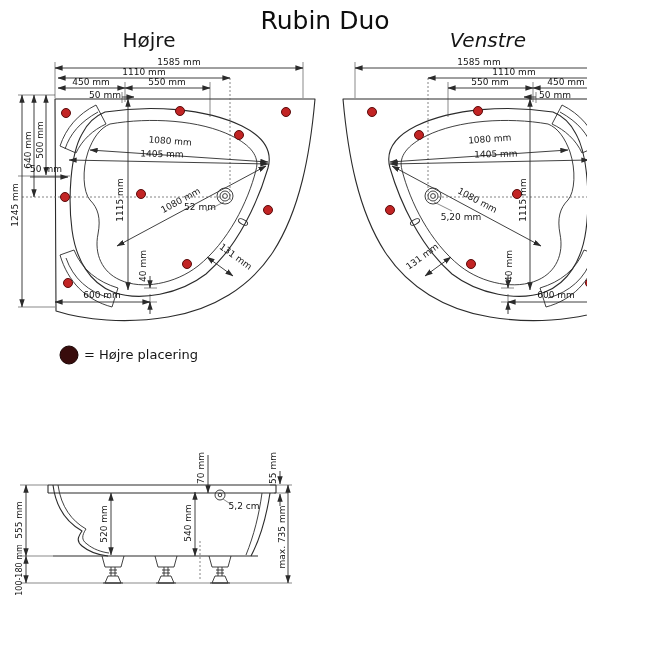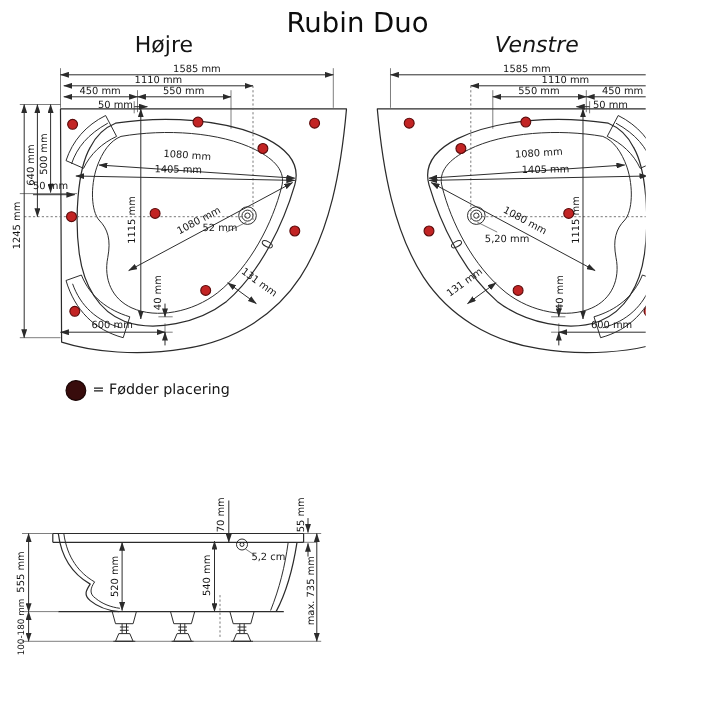--- a/index.html
+++ b/index.html
@@ -219,21 +219,21 @@
       <text x="143" y="170">5,20 mm</text>
       <text transform="rotate(-36 106 209)" x="106" y="209">131 mm</text>
       <text transform="rotate(-90 194 216)" x="194" y="216">40 mm</text>
       <text x="238" y="248">600 mm</text>
     </g>
   </svg>
 
   <svg id="legend-dot-svg" width="22" height="22" viewBox="0 0 22 22">
     <circle cx="11" cy="11" r="9" stroke="#1a0505" stroke-width="1" fill="#380c0c"></circle>
   </svg>
-  <div class="legend">= Fødder placering</div>
+  <div class="legend">= Højre placering</div>
 
   <svg id="svg-side" width="330" height="195" viewBox="0 0 330 195">
     <defs>
       <marker id="ahC" viewBox="0 0 9 6" refX="8.5" refY="3" markerWidth="9" markerHeight="6" orient="auto-start-reverse">
         <path d="M0,0 L9,3 L0,6 z" fill="#2b2b2b"></path>
       </marker>
     </defs>
 
     <g>
       <line class="shape" x1="40" y1="42" x2="268" y2="42"></line>

